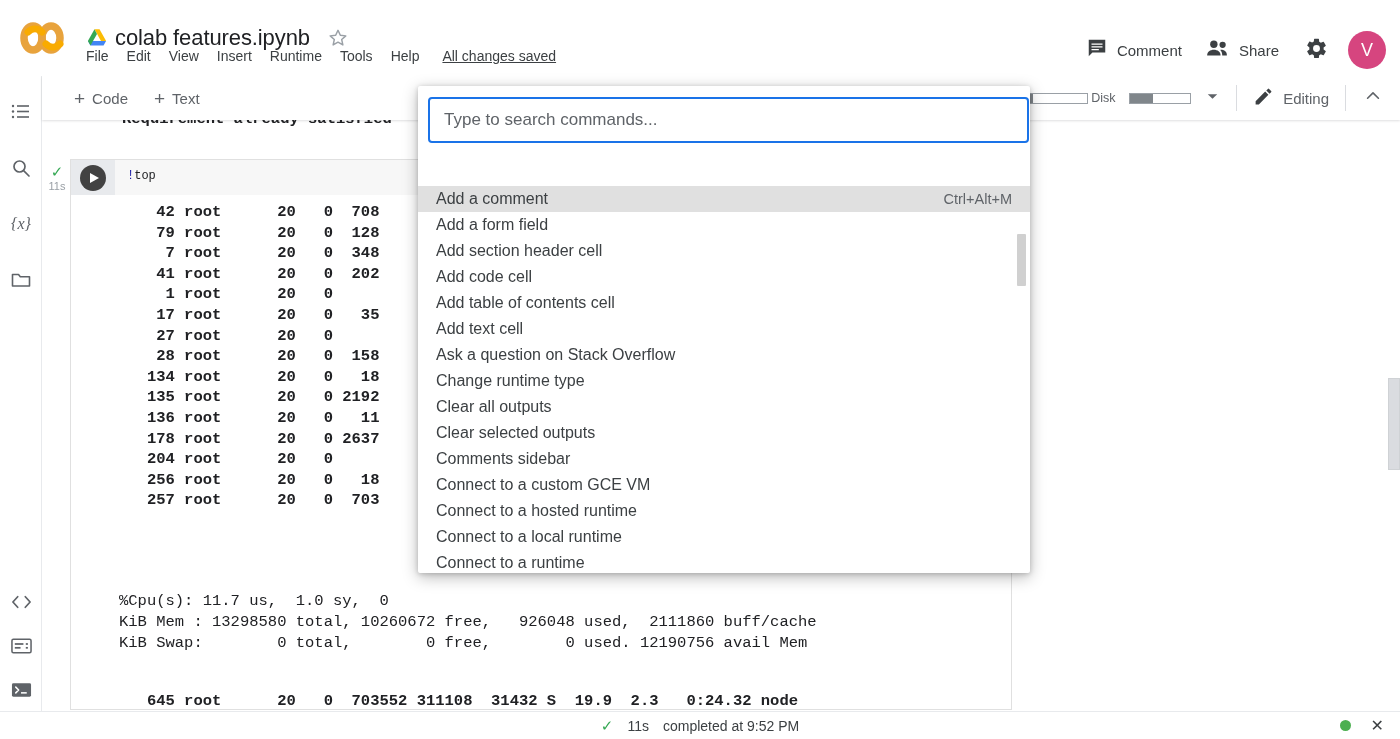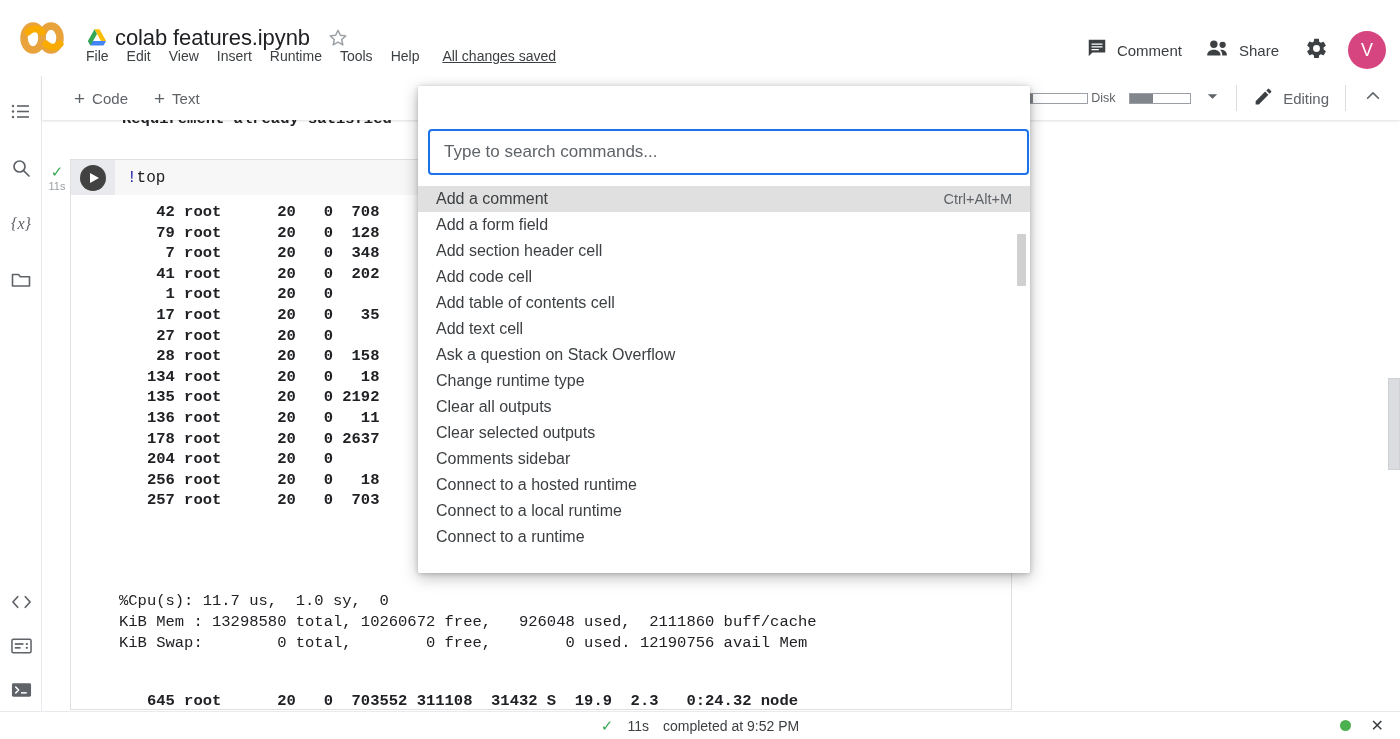--- a/index.html
+++ b/index.html
@@ -67,36 +67,36 @@
   .prev-out { position:absolute; left:80px; top:-10px; font-family:"Liberation Mono", monospace;
               font-size:15.5px; font-weight:bold; color:#202124; white-space:pre; }
 
   .cell { position:absolute; left:28px; top:39px; width:942px; }
   .cell-head { position:relative; height:36px; background:#f7f7f7; border:1px solid #e0e0e0; border-bottom:none; }
   .run-gutter { position:absolute; left:0; top:0; width:44px; height:36px; background:#e8eaed;
                 display:flex; align-items:center; justify-content:center; cursor:pointer; }
   .run-circle { width:26px; height:26px; border-radius:50%; background:#424242; display:flex;
                 align-items:center; justify-content:center; }
   .run-tri { width:0;height:0;border-left:9px solid #fff;border-top:5.5px solid transparent;border-bottom:5.5px solid transparent; margin-left:3px;}
-  .cell-code { position:absolute; left:56px; top:9px; font-family:"Liberation Mono", monospace; font-size:16px; color:#202124; }
+  .cell-code { position:absolute; left:56px; top:9px; font-family:"Liberation Mono", monospace; font-size:12px; color:#202124; }
   .cell-code .bang { color:#1a1aa6; }
   .exec-badge { position:absolute; left:-26px; top:5px; width:24px; text-align:center; }
   .exec-check { color:#34a853; font-size:15px; line-height:14px; }
   .exec-time { font-size:11px; color:#9aa0a6; margin-top:1px; }
 
   .cell-out { position:relative; background:#fff; border:1px solid #e0e0e0; border-top:none;
               height:515px; overflow:hidden; }
   .out-pre { position:absolute; left:48px; top:8px; font-family:"Liberation Mono", monospace;
              font-size:15.5px; line-height:20.6px; color:#202124; white-space:pre; font-weight:bold; }
   .out-pre.thin { font-weight:normal; }
 
   
   .palette { position:absolute; left:418px; top:86px; width:612px; height:487px; background:#fff;
              border-radius:2px; box-shadow: 0 4px 16px rgba(0,0,0,0.28), 0 1px 5px rgba(0,0,0,0.18); z-index:60; }
-  .pal-search-wrap { padding:11px 1px 9px 10px;margin-top:32px; }
+  .pal-search-wrap { padding:11px 1px 9px 10px; }
   .pal-search { width:100%; height:46px; border:2px solid #1a73e8; border-radius:4px; padding:0 14px;
                 font-size:17px; color:#3c4043; outline:none; background:#fff; font-family:"Liberation Sans", sans-serif; }
   .pal-search::placeholder { color:#5f6368; }
   .pal-list { position:absolute; left:0; top:68px; right:0; bottom:0; overflow:hidden; }
   .pal-item { position:relative; height:26px; display:flex; align-items:center; justify-content:space-between;
               padding:0 18px 0 18px; cursor:pointer; }
   .pal-item.sel { background:#e0e0e0;margin-top:32px; }
   .pal-label { font-size:16px; color:#3c4043; white-space:nowrap; }
   .pal-short { font-size:14.5px; color:#5f6368; white-space:nowrap; }
   .pal-scroll-track { position:absolute; right:2px; top:70px; width:10px; bottom:2px; }
@@ -382,20 +382,23 @@
         <div class="pal-item">
           <span class="pal-label">Clear all outputs</span>
         </div>
         <div class="pal-item">
           <span class="pal-label">Clear selected outputs</span>
         </div>
         <div class="pal-item">
           <span class="pal-label">Comments sidebar</span>
         </div>
         <div class="pal-item">
+          <span class="pal-label">Connect to a custom GCE VM</span>
+        </div>
+        <div class="pal-item">
           <span class="pal-label">Connect to a hosted runtime</span>
         </div>
         <div class="pal-item">
           <span class="pal-label">Connect to a local runtime</span>
         </div>
         <div class="pal-item">
           <span class="pal-label">Connect to a runtime</span>
         </div>
       </div>
     <div class="pal-scroll-track">

